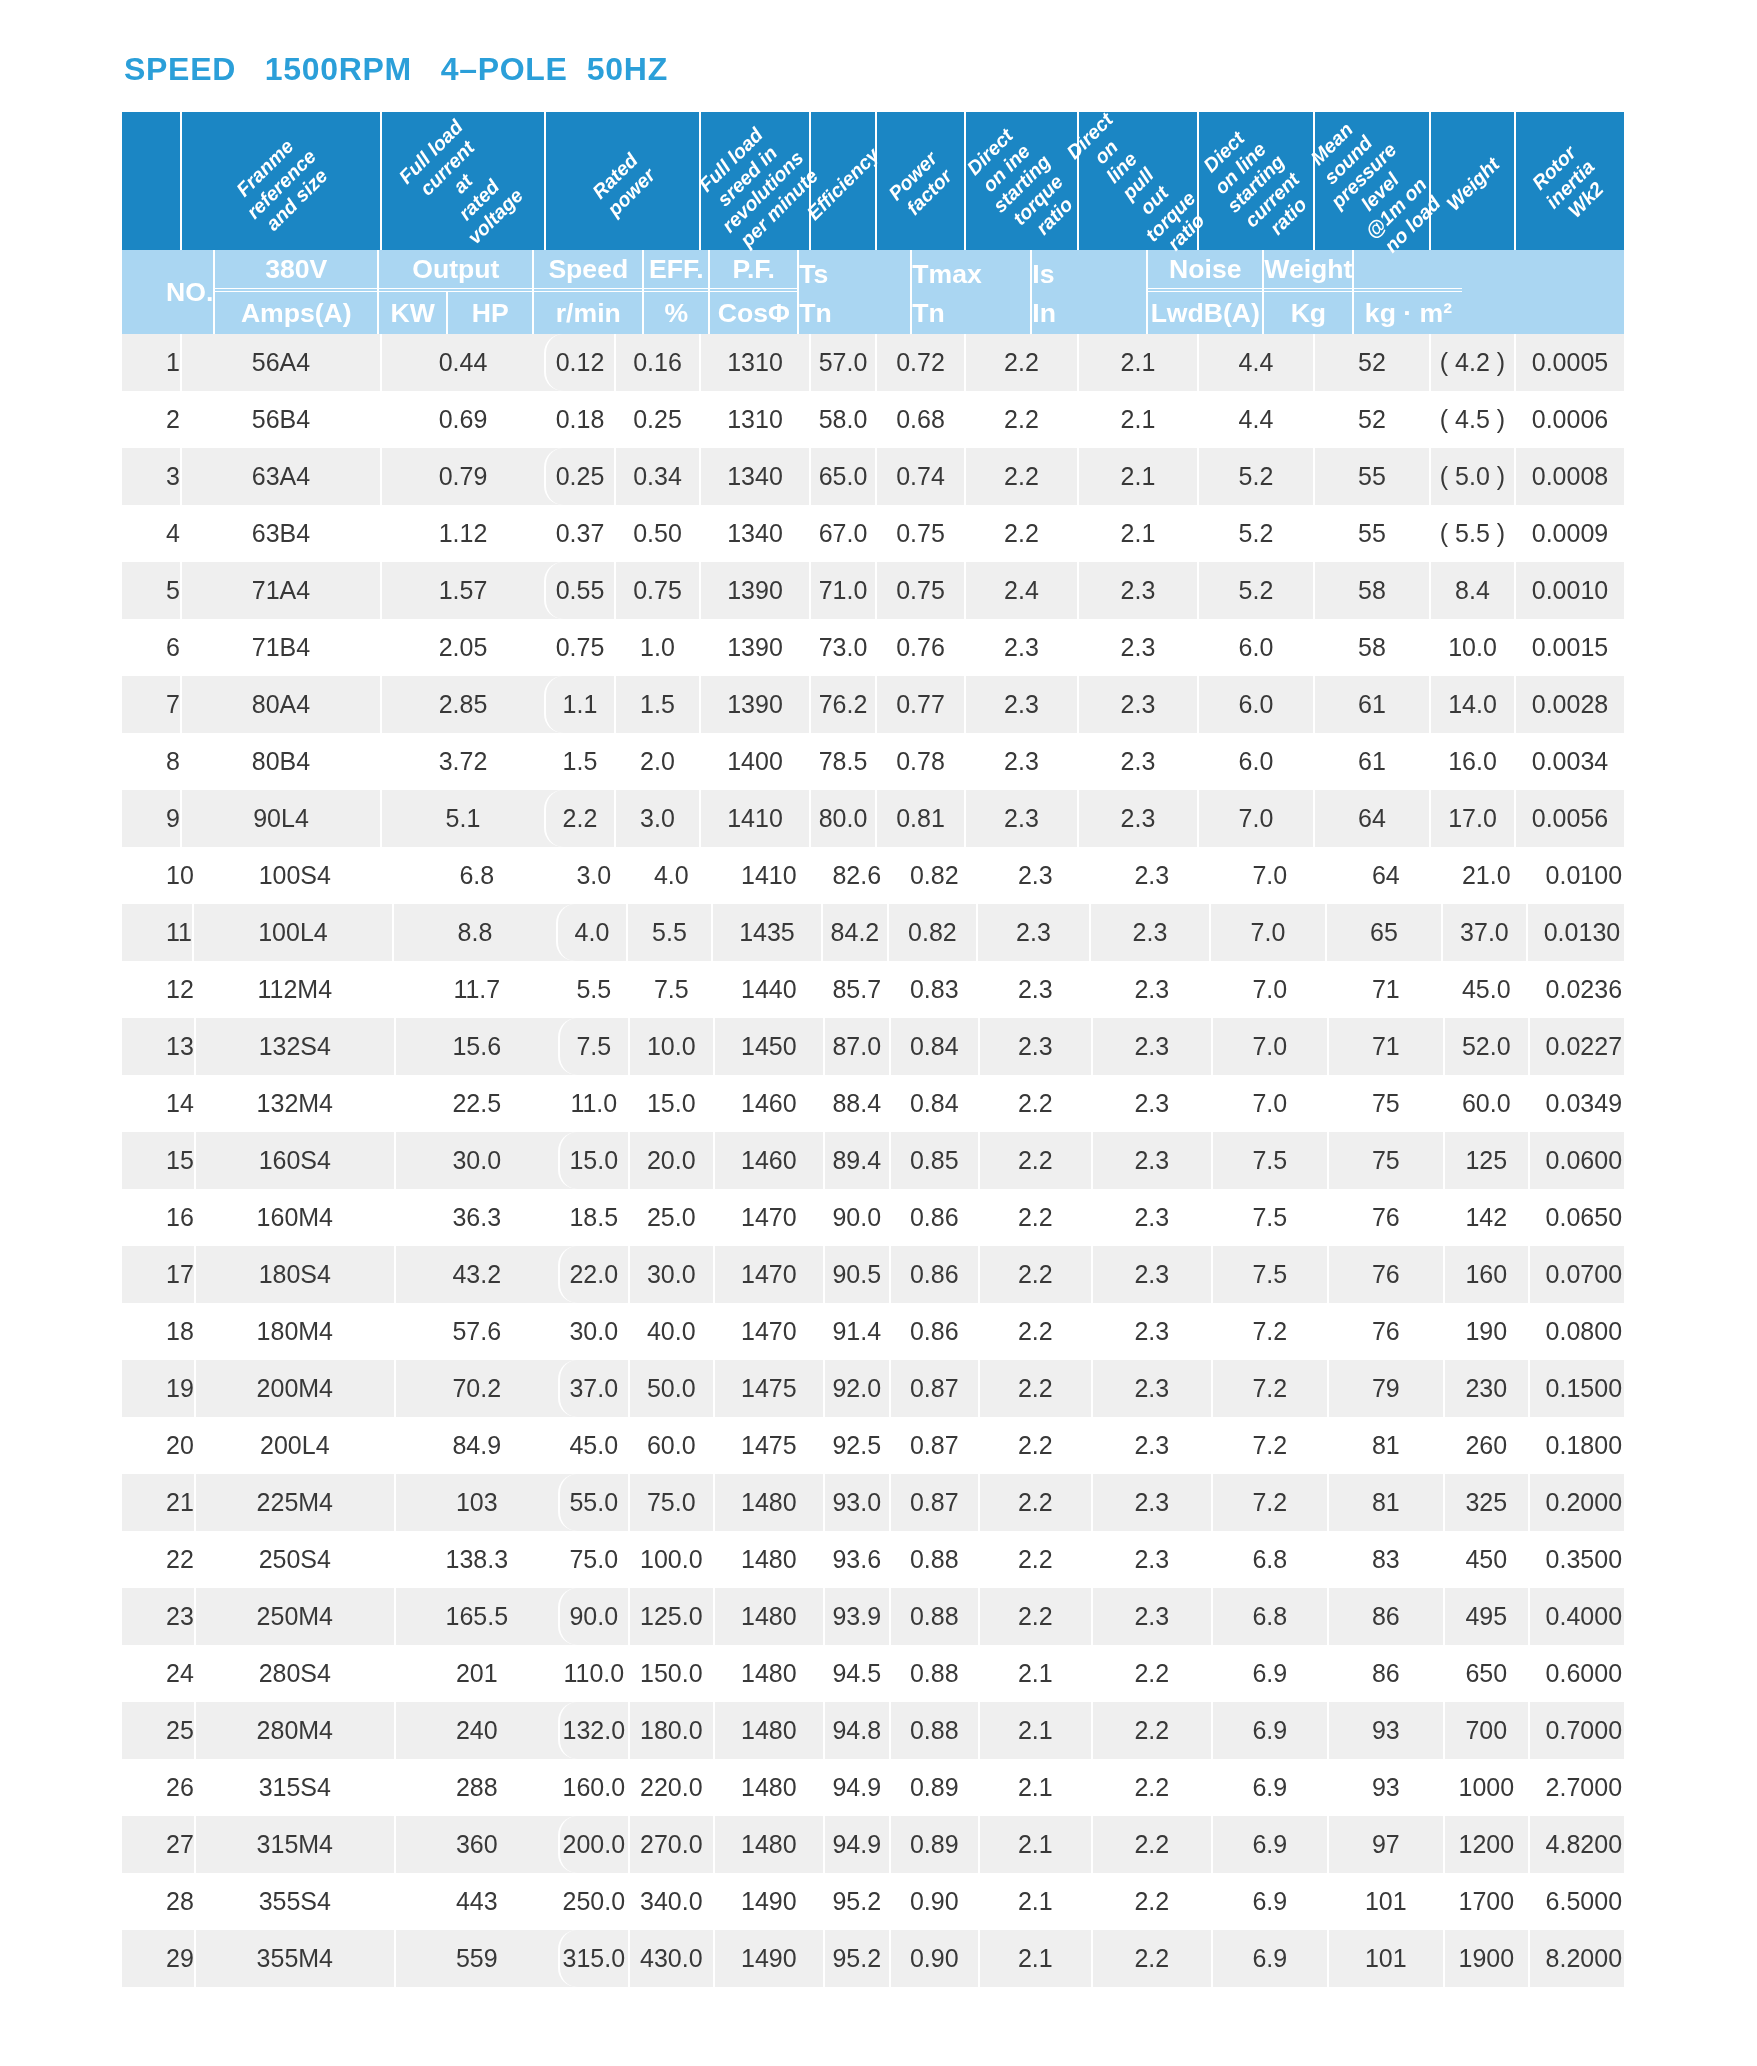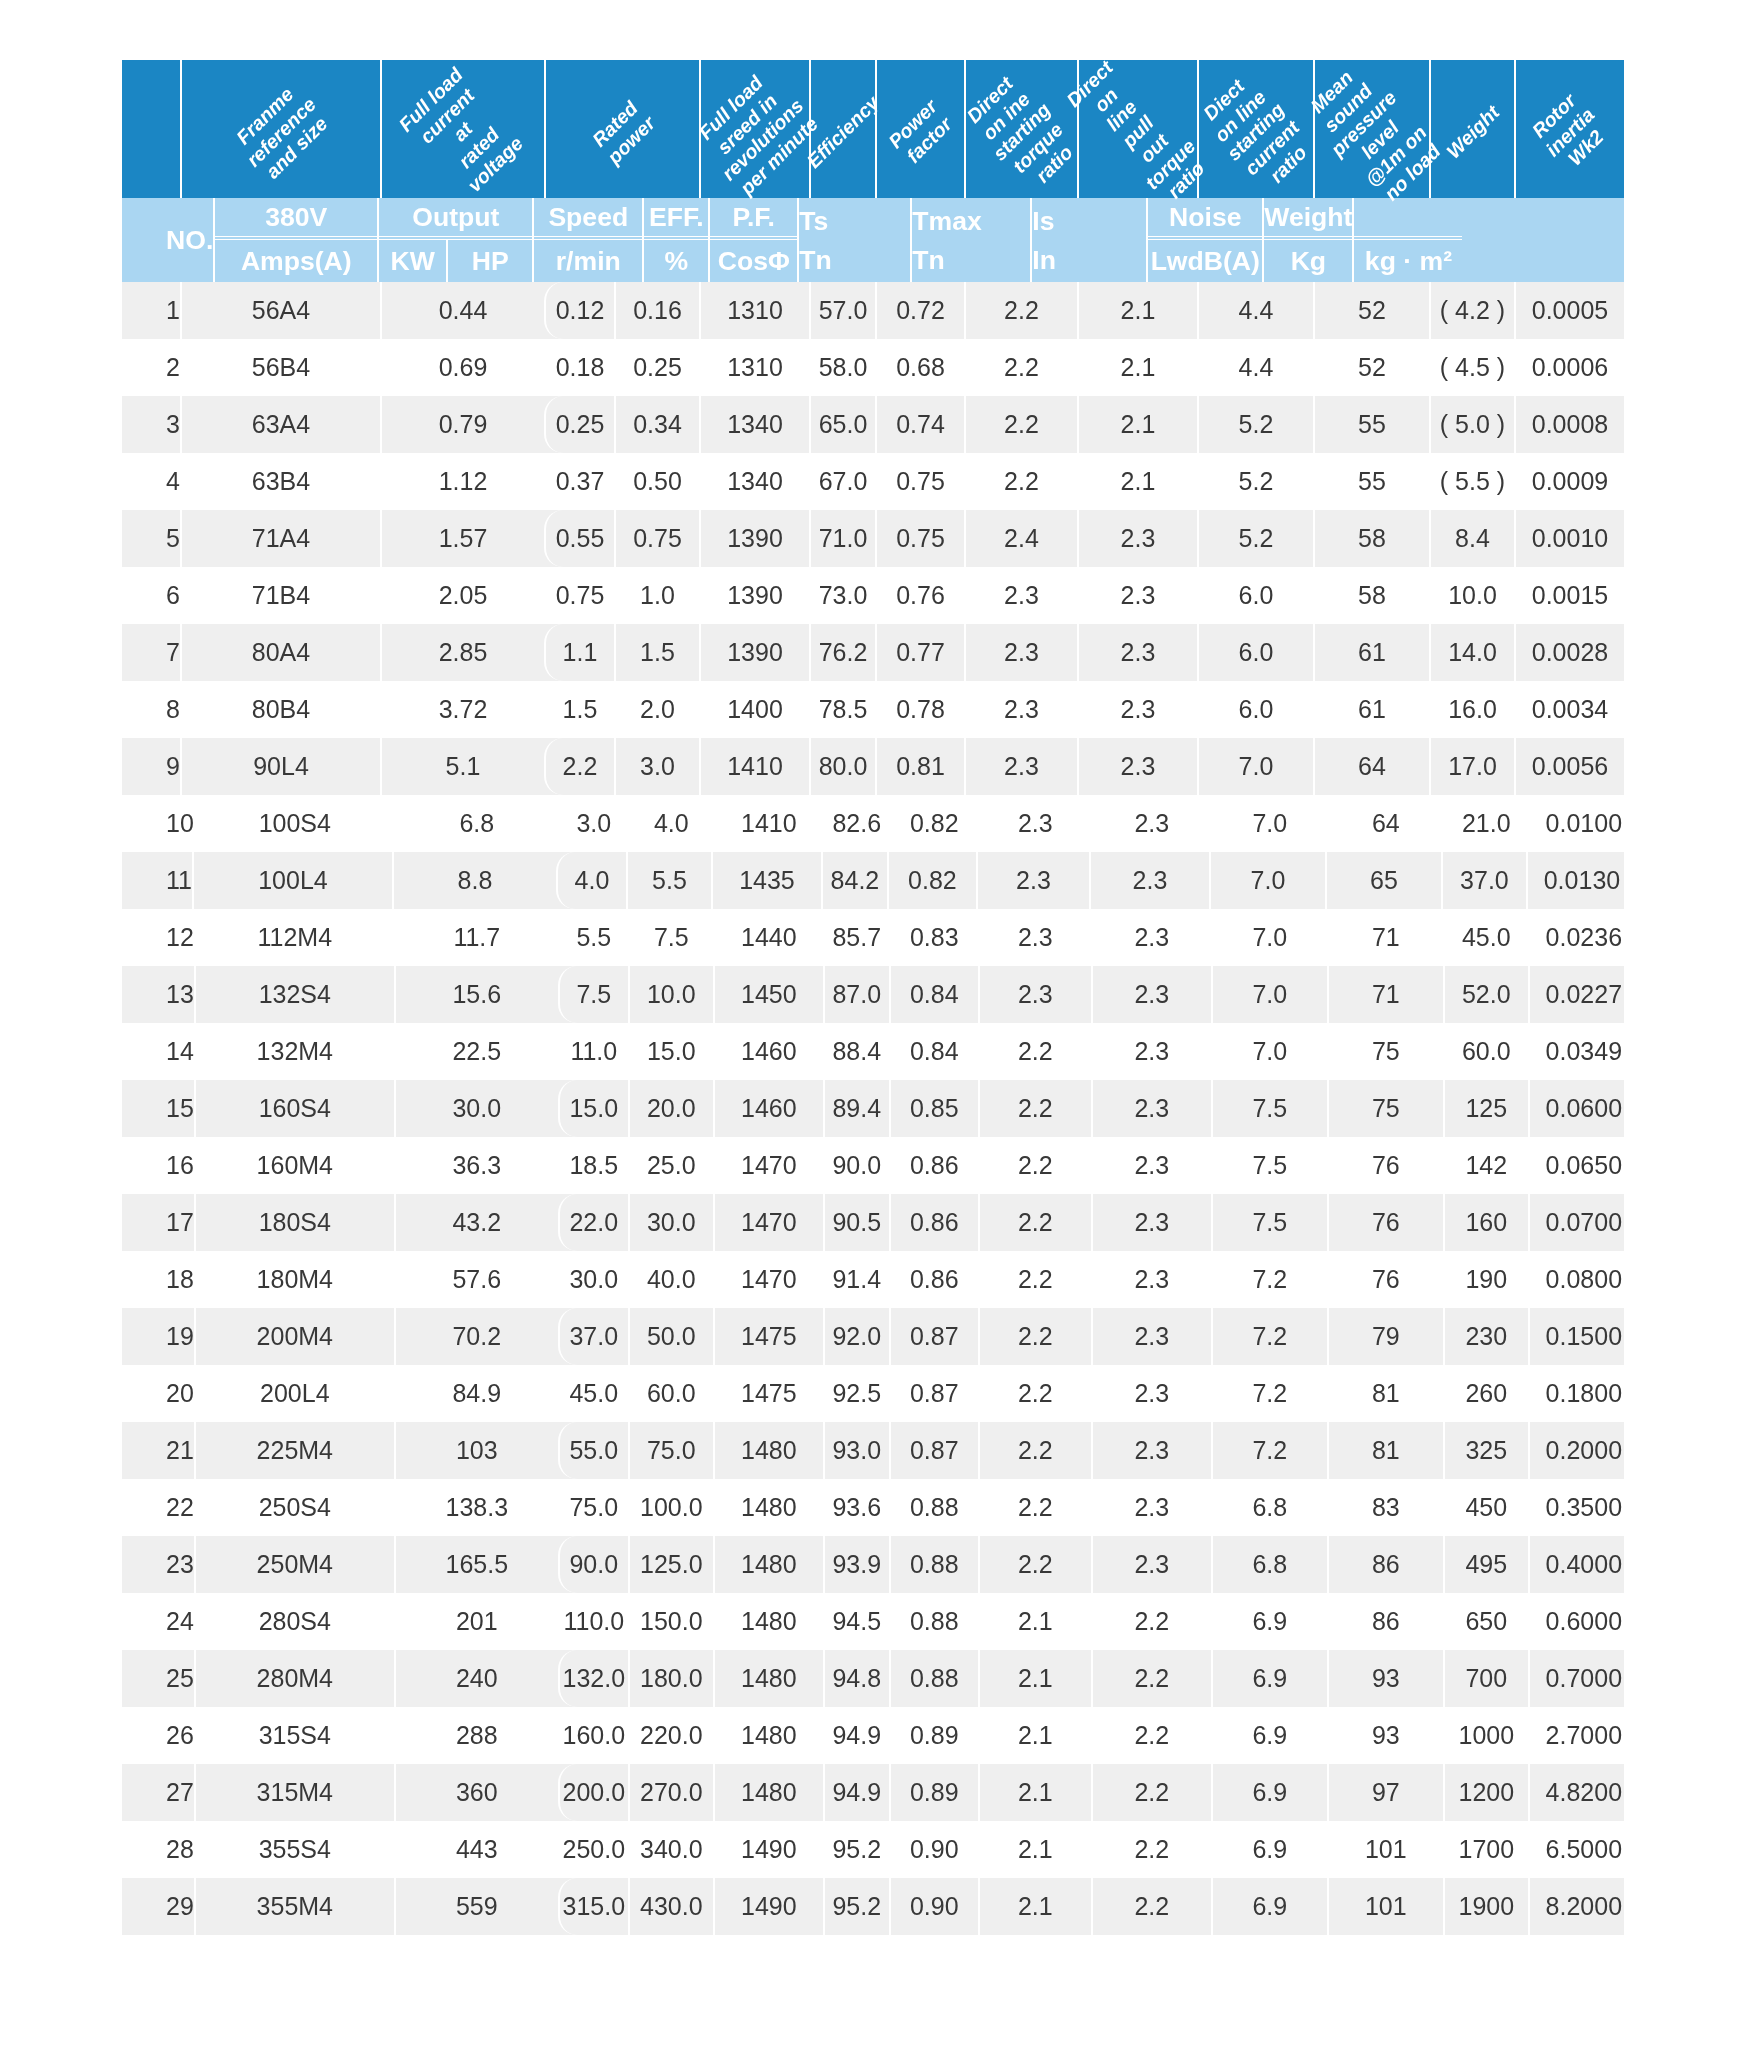--- a/index.html
+++ b/index.html
@@ -50,20 +50,21 @@
   .row.odd{background:#efefef;}
   .row.even{background:#ffffff;}
   .row .cell{display:flex; align-items:center; justify-content:center; border-left:2.1px solid #fff;}
   .row .cell:first-child{border-left:none;}
 </style>
 </head>
 <body>
 
 <div class="canvas">
 
+  <div class="subtitle">SPEED   1500RPM   4–POLE  50HZ</div>
 
   <div class="tbl">
 
     <div class="hdr-dark">
       <div class="hc c-no"></div>
       <div class="hc c-type">
           <span class="rot">Franme reference
 and size</span>
         </div>
       <div class="hc c-amps">

